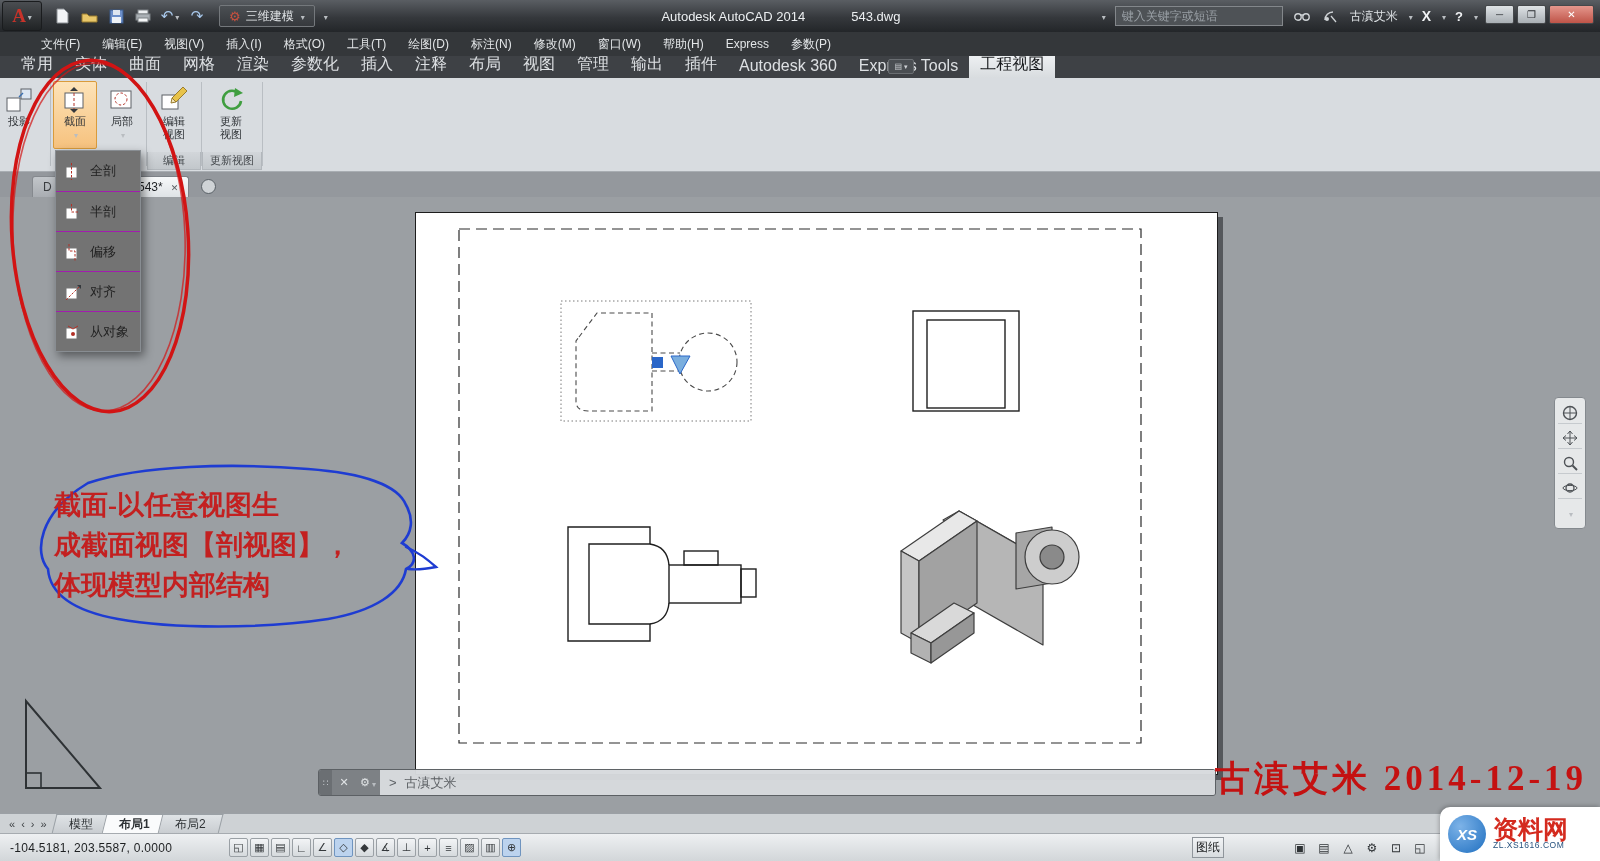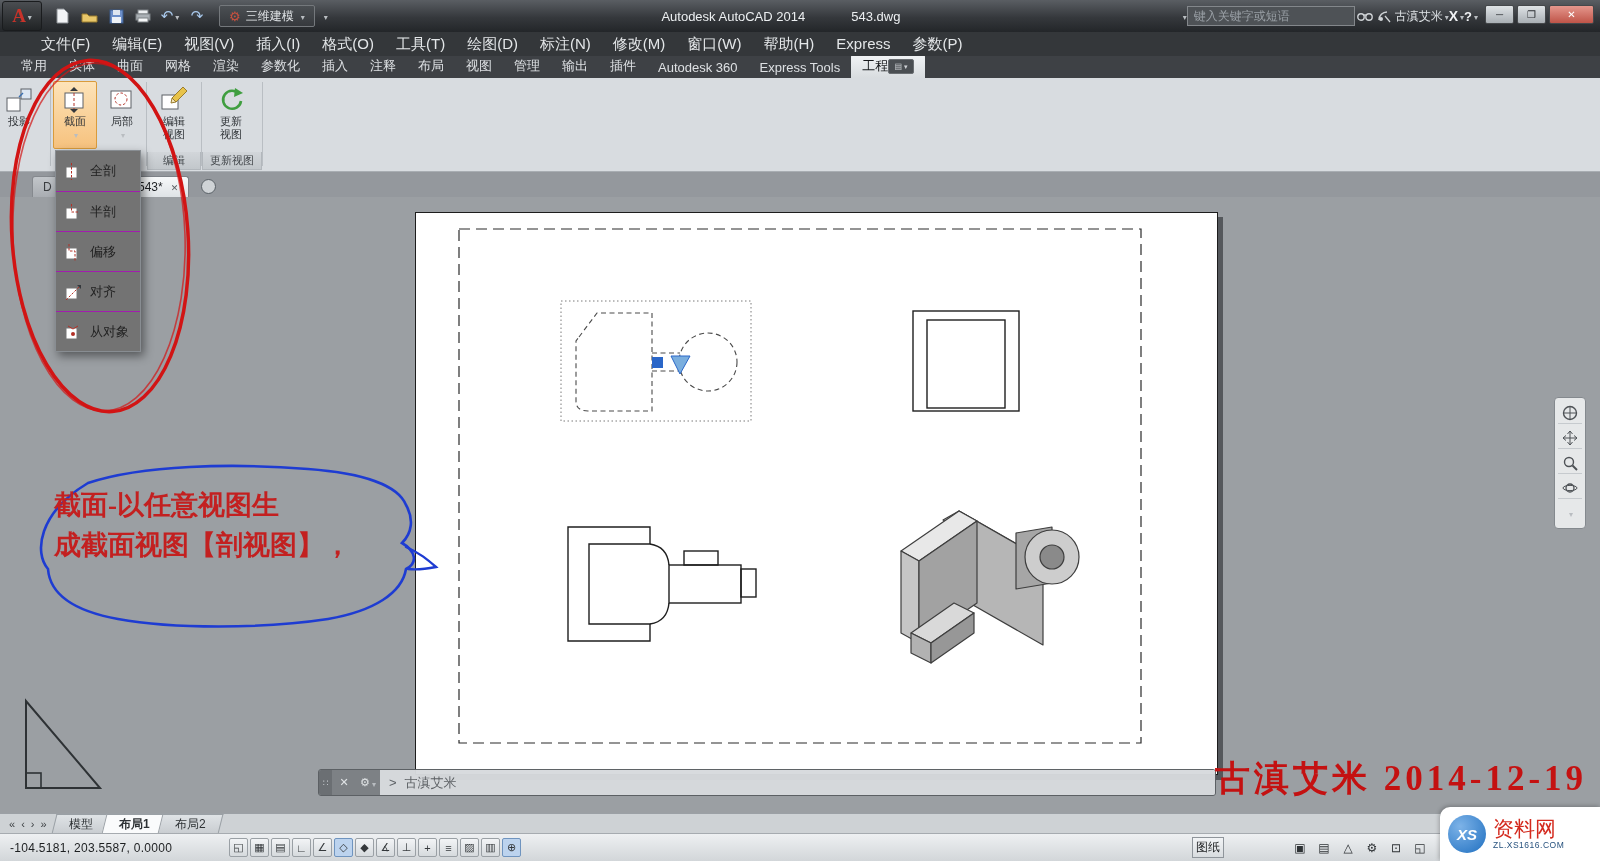--- a/index.html
+++ b/index.html
@@ -15,41 +15,41 @@
   .app-a{color:#c8332a;font-weight:bold;font-size:19px;font-family:"Liberation Serif",serif}
   .qat{display:flex;align-items:center;gap:7px;margin-left:10px}
   .tb-icon{width:20px;height:20px;display:flex;align-items:center;justify-content:center}
   .glyph-blue{color:#a9c9ec;font-size:15px}
   .caret::after{content:"▾";font-size:8px;color:#b9bdc1;margin-left:2px}
   .ws-pill{display:flex;align-items:center;gap:5px;height:22px;padding:0 9px;margin-left:12px;
     background:linear-gradient(#4b4f53,#36393d);border:1px solid #74787c;border-radius:2px;font-size:12px;color:#dfe2e5}
   .ws-gear{color:#c7513f;font-size:13px}
   .title-center{position:absolute;left:50%;top:0;transform:translateX(-58%);height:32px;display:flex;align-items:center;gap:46px;
     font-size:13px;color:#eceff1;white-space:nowrap}
-  .infocenter{position:absolute;right:122px;top:0;height:32px;display:flex;align-items:center;color:#dfe3e6}
+  .infocenter{position:absolute;right:122px;top:0;height:32px;display:flex;align-items:center;gap:9px;color:#dfe3e6}
   .ic-search{width:168px;height:20px;background:#4e5256;border:1px solid #83878b;color:#c8ccd0;font-size:12px;padding:0 6px;
     font-family:"Liberation Sans",sans-serif}
   .ic-search::placeholder{color:#9aa0a6}
   .ic-x{font-weight:bold;font-size:14px;color:#f0f2f4}
   .ic-q{font-weight:bold;font-size:13px;color:#f0f2f4}
   .winbtns{position:absolute;right:6px;top:5px;display:flex}
   .wbtn{width:29px;height:19px;margin-left:3px;border:1px solid #45484b;border-radius:2px;
     background:linear-gradient(#dfe3e6,#a9afb4);color:#2a2d30;font-size:10px;display:flex;align-items:center;justify-content:center}
   .wbtn.close{width:45px;background:linear-gradient(#e5978d,#bf5448);color:#fff}
 
   
   .menubar{position:absolute;left:0;top:32px;width:1600px;height:24px;background:#34373a;display:flex;align-items:center;
     padding-left:30px;z-index:29}
-  .mitem{padding:0 11px;font-size:15px;color:#e3e6e8;line-height:24px}
+  .mitem{padding:0 11px;font-size:12px;color:#e3e6e8;line-height:24px}
   .docwin-controls{position:absolute;right:10px;top:0;height:24px;display:flex;gap:11px;align-items:center;color:#c6cace;font-size:10px}
 
   
   .tabrow{position:absolute;left:0;top:56px;width:1600px;height:22px;background:#3e4145;display:flex;align-items:flex-end;
     padding-left:10px;z-index:28}
-  .rtab{padding:3px 11px;font-size:13px;color:#dde0e3;white-space:nowrap}
+  .rtab{padding:3px 11px;font-size:16px;color:#dde0e3;white-space:nowrap}
   .rtab.active{background:linear-gradient(#f2f4f6,#d8dcdf);color:#17191c;border-radius:3px 3px 0 0;font-weight:normal}
   .ribbon-toggle{margin-left:8px;margin-bottom:3px;width:26px;height:15px;border:1px solid #6a6e72;border-radius:2px;
     background:#4a4e52;color:#cfd3d6;font-size:8px;display:flex;align-items:center;justify-content:center;gap:2px}
 
   
   .ribbon{position:absolute;left:0;top:78px;width:1600px;height:94px;background:#d8dce0;border-bottom:1px solid #a8adb2;z-index:27}
   .btn-big{position:absolute;top:3px;height:68px;display:flex;flex-direction:column;align-items:center;justify-content:flex-start;
     font-size:11px;color:#2f3337;border:1px solid transparent;border-radius:2px;padding-top:3px}
   .btn-big .lbl{line-height:13px;text-align:right}
   .btn-big.hl{background:linear-gradient(#fde3b8,#f6c27e);border-color:#d99b3c}
@@ -122,21 +122,21 @@
     font-size:12px;margin-right:64px}
   .ricon{width:20px;height:19px;margin:0 2px;display:inline-flex;align-items:center;justify-content:center;
     font-size:12px;color:#2e3235;border:1px solid transparent}
   .right-cluster{margin-right:158px;display:flex;align-items:center}
 
   
   .wm{position:absolute;right:0;bottom:0;width:160px;height:54px;background:#fff;border-radius:10px 0 0 0;
     display:flex;align-items:center;gap:7px;padding:4px 8px;z-index:70;box-shadow:-1px -1px 4px rgba(0,0,0,.25)}
   .wm-circle{width:38px;height:38px;border-radius:50%;background:radial-gradient(circle at 32% 30%,#7db3e8,#1f6fc0);
     display:flex;align-items:center;justify-content:center;color:#fff;font-style:italic;font-weight:bold;font-size:15px}
-  .wm-name{color:#d42a1e;font-weight:normal;font-size:21px;line-height:22px}
+  .wm-name{color:#d42a1e;font-weight:bold;font-size:25px;line-height:22px}
   .wm-domain{color:#27527e;font-size:8.5px;letter-spacing:.5px}
 </style>
 </head>
 <body>
 
 <div class="titlebar">
   <div class="app-btn">
     <span class="app-a">A</span>
     <span class="caret"></span>
   </div>
@@ -487,20 +487,21 @@
   <div class="note">
     <svg class="note-svg" width="420" height="192">
       <path d="M66,26 C120,8 210,6 286,12 C340,16 376,28 384,48 C392,62 390,76 380,86
                C394,94 396,106 384,112 C380,136 352,154 306,162 C240,172 150,172 96,162
                C52,154 28,138 26,112 C12,96 16,56 66,26 Z" fill="none" stroke="#1e3cd2" stroke-width="2.6" stroke-linecap="round"></path>
       <path d="M384,90 C398,96 406,103 414,110 C404,112 394,113 386,112" fill="none" stroke="#1e3cd2" stroke-width="2.4" stroke-linecap="round"></path>
     </svg>
     <div class="note-text">
       <div>截面-以任意视图生</div>
       <div>成截面视图【剖视图】，</div>
+      <div>体现模型内部结构</div>
     </div>
   </div>
 
   <div class="sig">古滇艾米 2014-12-19</div>
 </div>
 
 <svg class="ellipse-note">
   <ellipse cx="98" cy="184" rx="88" ry="176" fill="none" stroke="#d21414" stroke-width="3.5" transform="rotate(-4 98 184)"></ellipse>
   <ellipse cx="97" cy="185" rx="86" ry="174" fill="none" stroke="#d21414" stroke-width="1.6" opacity=".7" transform="rotate(-2 97 185)"></ellipse>
 </svg>

